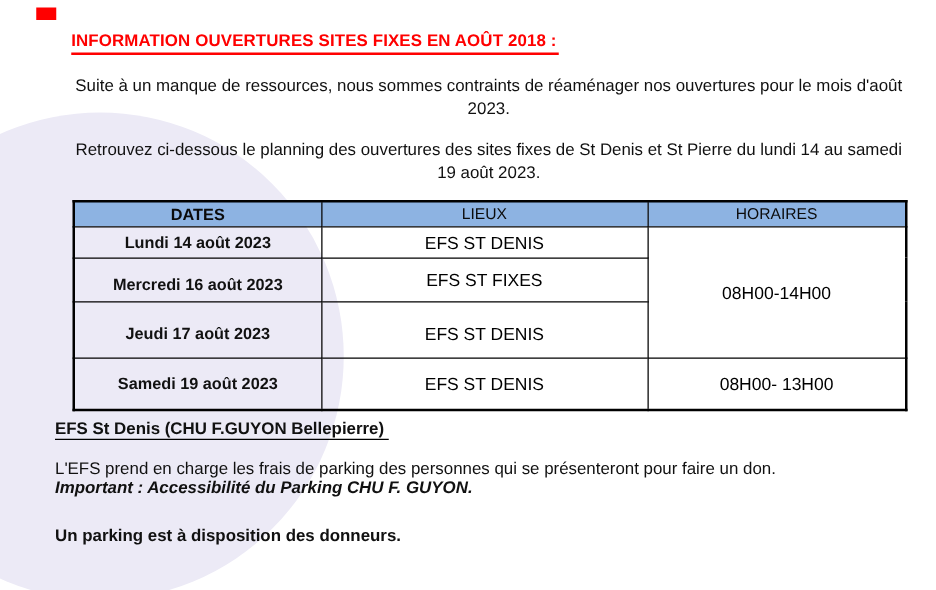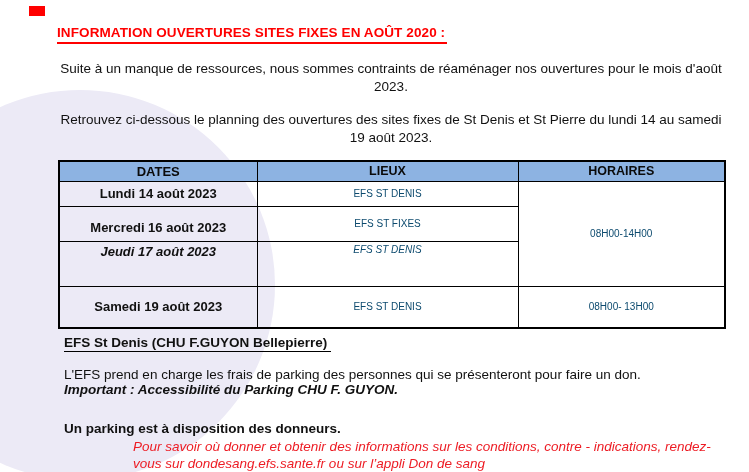--- a/index.html
+++ b/index.html
@@ -60,35 +60,35 @@
   table.schedule col.c3{width:207px;}
   table.schedule th, table.schedule td{
     border:1px solid #000;
     padding:1px 6px;
     text-align:center;
     background:transparent;
   }
   table.schedule thead tr{height:20px;}
   table.schedule th{
     background:var(--header-blue,#8db3e2);
-    font-weight:bold;font-size:12.5px;color:#0b0b0b;
+    font-weight:normal;font-size:12.5px;color:#0b0b0b;
     vertical-align:middle;
   }
   table.schedule th.th-dates{font-weight:bold;font-size:13px;}
   tr.r1{height:25px;}
   tr.r2{height:35px;}
   tr.r3{height:45px;}
   tr.r4{height:42px;}
   td.date{font-weight:bold;font-size:13px;vertical-align:middle;}
-  td.lieu, td.horaire{font-size:10px;vertical-align:middle;color:#0c4a6e;}
+  td.lieu, td.horaire{font-size:14px;vertical-align:middle;color:#000000;}
   tr.r2 td.date{vertical-align:top;padding-top:13px;}
-  tr.r3 td.date, tr.r3 td.lieu{vertical-align:top;padding-top:2px;font-style:italic;}
+  tr.r3 td.date, tr.r3 td.lieu{vertical-align:top;padding-top:17px;}
   td.merged{vertical-align:middle;}
 
-  .line{position:absolute;left:64px;white-space:nowrap;font-size:13.5px;color:#111;}
+  .line{position:absolute;left:44px;white-space:nowrap;font-size:13.5px;color:#111;}
   .h-denis{top:335px;font-weight:bold;}
   .h-denis span{border-bottom:1.5px solid #000;padding-right:4px;padding-bottom:1px;display:inline-block;}
   .l-important{top:351px;font-weight:bold;font-style:italic;margin-top:31px;}
   .l-efs-body{top:367px;}
   .h-pierre{top:406px;font-weight:bold;font-style:italic;}
   .l-parking{top:421px;font-weight:bold;}
 
   .note{
     position:absolute;left:133px;top:438px;width:600px;
     color:var(--note-red,#ed1c24);
@@ -99,21 +99,21 @@
 </head>
 <body style="--accent-red: #ff0000; --note-red: #ed1c24; --header-blue: #8db3e2; --circle-lavender: #eceaf6; --text-color: #111111;">
 
 <div class="page">
 
   <div class="bg-circle"></div>
   <div class="red-marker"></div>
 
   <div class="content">
 
-    <div class="doc-title">INFORMATION OUVERTURES SITES FIXES EN AOÛT 2020 :</div>
+    <div class="doc-title">INFORMATION OUVERTURES SITES FIXES EN AOÛT 2018 :</div>
 
     <div class="para para1">Suite à un manque de ressources, nous sommes contraints de réaménager nos ouvertures pour le mois d'août 2023.</div>
     <div class="para para2">Retrouvez ci-dessous le planning des ouvertures des sites fixes de St Denis et St Pierre du lundi 14 au samedi 19 août 2023.</div>
 
     <table class="schedule">
       <colgroup>
           <col class="c1">
           <col class="c2">
           <col class="c3">
         </colgroup>
@@ -145,19 +145,15 @@
         </tr>
       </tbody>
     </table>
 
     <div class="line h-denis"><span>EFS St Denis (CHU F.GUYON Bellepierre)</span></div>
     <div class="line l-important">Important : Accessibilité du Parking CHU F. GUYON.</div>
     <div class="line l-efs-body">L'EFS prend en charge les frais de parking des personnes qui se présenteront pour faire un don.</div>
 
     <div class="line l-parking">Un parking est à disposition des donneurs.</div>
 
-    <div class="note">
-      <div class="nline">Pour savoir où donner et obtenir des informations sur les conditions, contre - indications, rendez-</div>
-      <div class="nline">vous sur dondesang.efs.sante.fr ou sur l’appli Don de sang</div>
-    </div>
 
   </div>
 </div>
 
 </body></html>

